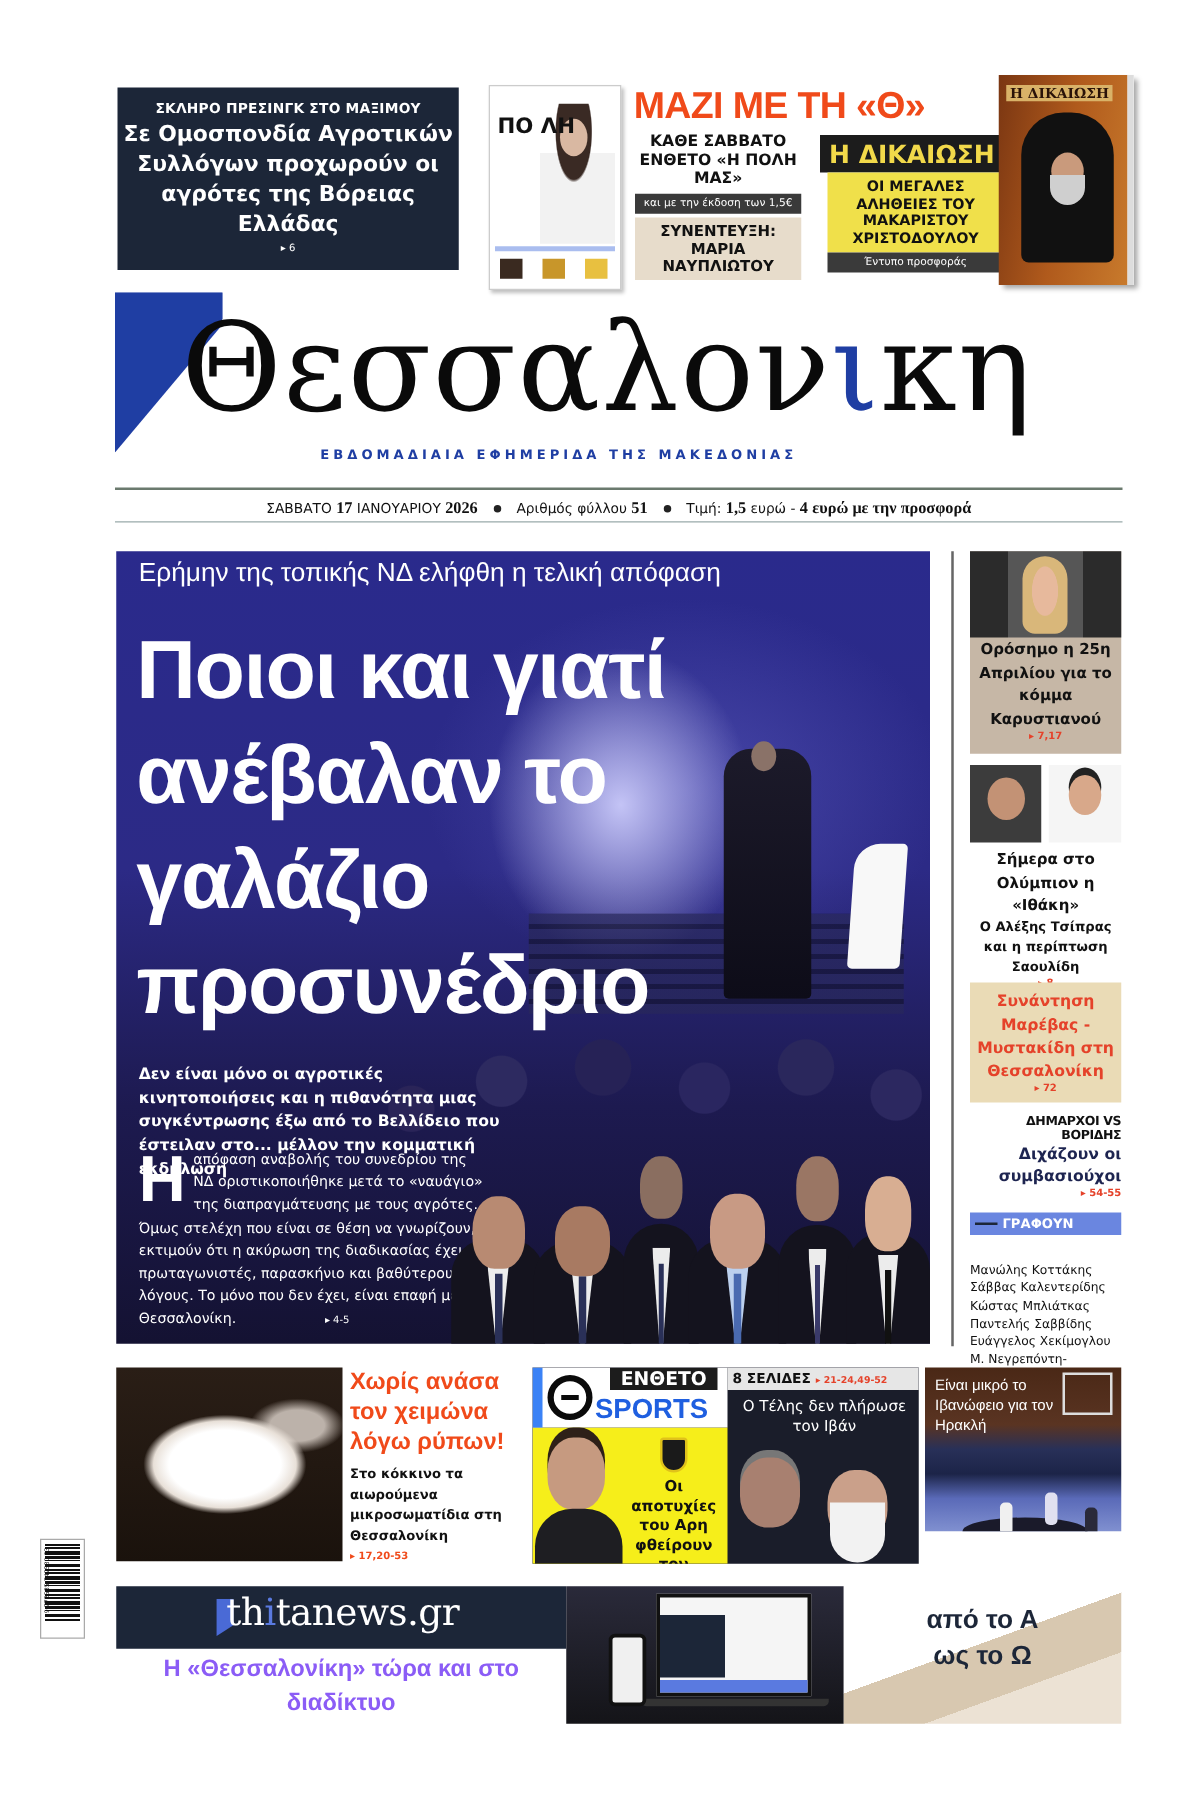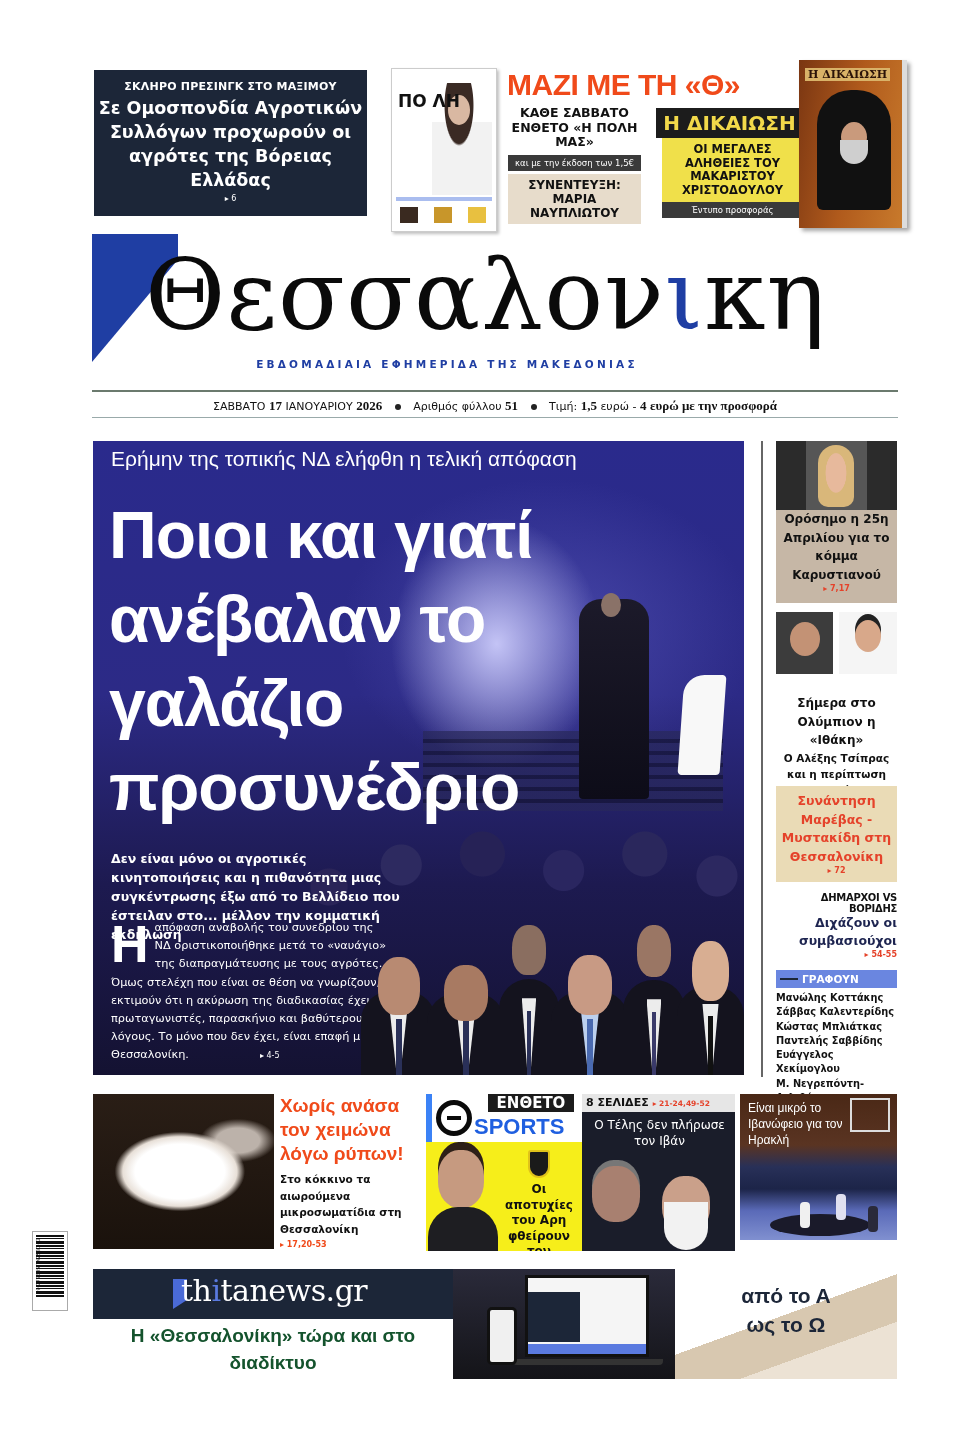--- a/index.html
+++ b/index.html
@@ -89,83 +89,83 @@
     #sb-item-1 .photo::after { content:""; position:absolute; left: 42px; top: 4px; width: 36px; height: 62px; border-radius: 18px 18px 10px 10px; background: radial-gradient(ellipse at 50% 45%, #e7b99c 0 40%, #d9b77a 42%); }
     #sb-item-1 .headline { font-size: 12px; font-weight: bold; line-height: 18.5px; padding-top: 0; color: #111; }
     .sb-ref { font-size: 8px; color: #e5422a; font-weight: bold; }
 
     #sb-item-2 { left: 776px; top: 612px; width: 121px; height: 168px; text-align: center; }
     #sb-item-2 .photos { height: 62px; position: relative; }
     #sb-item-2 .ph1 { position: absolute; left: 0; top: 0; width: 57px; height: 62px; background: #3c3c3c; }
     #sb-item-2 .ph1::after { content:""; position:absolute; left: 14px; top: 10px; width: 30px; height: 34px; border-radius: 50%; background: #c39275; }
     #sb-item-2 .ph2 { position: absolute; left: 63px; top: 0; width: 58px; height: 62px; background: #f5f5f5; }
     #sb-item-2 .ph2::after { content:""; position:absolute; left: 16px; top: 8px; width: 26px; height: 32px; border-radius: 50%; background: #d8a88a; box-shadow: 0 -6px 0 #222; }
-    #sb-item-2 .headline { font-size: 12px; font-weight: bold; line-height: 18.5px; margin-top: 20px; }
+    #sb-item-2 .headline { font-size: 12px; font-weight: bold; line-height: 18.5px; margin-top: 4px; }
     #sb-item-2 .sub { font-size: 10.5px; font-weight: bold; line-height: 16px; }
 
     #sb-item-3 { left: 776px; top: 786px; width: 121px; height: 96px; background: #eadbb6; text-align: center; padding-top: 6px; }
     #sb-item-3 .headline { font-size: 12.5px; font-weight: bold; line-height: 18.5px; color: #e5422a; }
 
     #sb-item-4 { left: 776px; top: 892px; width: 121px; height: 66px; text-align: right; }
     #sb-item-4 .kicker { font-size: 10px; font-weight: bold; color: #111; letter-spacing: -0.3px; }
     #sb-item-4 .headline { font-size: 12.5px; font-weight: bold; line-height: 18px; color: #1d2450; }
 
     #sb-writers { left: 776px; top: 970px; width: 121px; }
     #sb-writers .label { height: 18px; background: #6a86e0; color: #fff; font-size: 10.5px; font-weight: bold; padding-left: 26px; line-height: 18px; position: relative; }
     #sb-writers .label::before { content:""; position:absolute; left: 4px; top: 8px; width: 18px; height: 2px; background: #1c2638; }
-    #sb-writers ul { list-style: none; margin-top: 3px; font-weight: bold; }
+    #sb-writers ul { list-style: none; margin-top: 22px; }
     #sb-writers li { font-size: 9.8px; line-height: 14.3px; color: #111; }
 
     
     #smog-photo { left: 93px; top: 1094px; width: 181px; height: 155px; background:
        radial-gradient(ellipse 45% 32% at 48% 50%, #ffffff 0 55%, #e8e0d8 70%, transparent 80%),
        radial-gradient(ellipse 30% 20% at 80% 30%, #bcb2aa 0 40%, transparent 70%),
        linear-gradient(180deg, #2a1e16, #1a120c); }
     #smog-text { left: 280px; top: 1094px; width: 140px; }
     #smog-text .headline { font-size: 19px; line-height: 24px; font-weight: bold; color: #f04a1a; font-family: "Liberation Sans", sans-serif; }
     #smog-text .sub { margin-top: 5px; font-size: 10.5px; line-height: 16.5px; font-weight: bold; color: #111; }
     #smog-text .ref { margin-top: 3px; font-size: 8px; color: #f04a1a; font-weight: bold; }
 
     #sports { left: 426px; top: 1094px; width: 309px; height: 157px; overflow: hidden; background: #1a1d2a; }
     #sports .insert-bar { position: absolute; left: 62px; top: 0; width: 86px; height: 18px; background: #1c1c1c; color: #fff; font-size: 15px; font-weight: bold; text-align: center; line-height: 18px; }
     #sports .pages-bar { position: absolute; left: 156px; top: 0; width: 153px; height: 18px; background: #e6e6e6; font-size: 11px; font-weight: bold; line-height: 18px; padding-left: 4px; color: #111; }
     #sports .pages-bar span { color: #e5422a; font-size: 7.5px; margin-left: 4px; }
-    #sports .logo-area { position: absolute; left: 0; top: 0; width: 156px; height: 48px; background: #fff; border-left: 6px solid #3b82f6; }
+    #sports .logo-area { position: absolute; left: 0; top: 0; width: 156px; height: 48px; background: #fff; border-left: 8px solid #3b82f6; }
     #sports .logo-o { position: absolute; left: 4px; top: 6px; width: 36px; height: 36px; border-radius: 50%; border: 5px solid #0a0a0a; }
     #sports .logo-o::after { content:""; position:absolute; left: 6px; top: 11px; width: 14px; height: 4px; background: #0a0a0a; }
     #sports .logo-text { position: absolute; left: 42px; top: 20px; font-size: 22px; font-weight: bold; color: #1f5fe0; font-family: "Liberation Sans", sans-serif; }
     #sports .yellow { position: absolute; left: 0; top: 48px; width: 156px; height: 109px; background: #f6ee1a; }
     #sports .coach { position: absolute; left: 2px; top: 54px; width: 70px; height: 103px; }
     #sports .coach .head { position: absolute; left: 10px; top: 2px; width: 46px; height: 58px; border-radius: 45%; background: #c69a80; box-shadow: 0 -8px 0 #2e2018; }
     #sports .coach .body { position: absolute; left: 0; bottom: 0; width: 70px; height: 44px; background: #1e1e22; border-radius: 30px 30px 0 0; }
     #sports .aris-logo { position: absolute; left: 102px; top: 56px; width: 22px; height: 28px; background: #1a1a1a; border: 2px solid #e0c21a; border-radius: 3px 3px 11px 11px; }
     #sports .story-1 { position: absolute; left: 70px; top: 88px; width: 86px; text-align: center; font-size: 12px; font-weight: bold; line-height: 15.5px; color: #111; }
     #sports .story-2 { position: absolute; left: 158px; top: 24px; width: 151px; text-align: center; font-size: 12px; line-height: 15.5px; color: #fff; }
     #sports .ppl { position: absolute; left: 158px; top: 68px; width: 151px; height: 89px; }
     #sports .p1 { position: absolute; left: 8px; top: 4px; width: 48px; height: 56px; border-radius: 45%; background: #a88070; box-shadow: 0 -6px 0 #777; }
     #sports .p2 { position: absolute; left: 78px; top: 14px; width: 48px; height: 58px; border-radius: 45%; background: #caa08a; }
     #sports .beard { position: absolute; left: 80px; top: 40px; width: 44px; height: 48px; border-radius: 0 0 22px 22px; background: #f2f2f2; }
 
-    #basketball { left: 740px; top: 1094px; width: 157px; height: 146px; overflow: hidden; background: linear-gradient(180deg, #4a2816 0%, #5a3422 35%, #283058 50%, #1c2448 65%, #5a6ab8 80%, #8090d0 100%); }
+    #basketball { left: 740px; top: 1094px; width: 157px; height: 131px; overflow: hidden; background: linear-gradient(180deg, #4a2816 0%, #5a3422 35%, #283058 50%, #1c2448 65%, #5a6ab8 80%, #8090d0 100%); }
     #basketball .headline { position: absolute; left: 8px; top: 6px; width: 110px; font-size: 12px; line-height: 16px; color: #fff; font-family: "Liberation Sans", sans-serif; }
     #basketball .hoop { position: absolute; left: 110px; top: 4px; width: 40px; height: 34px; border: 2px solid #ddd; }
     #basketball .court-circle { position: absolute; left: 30px; top: 120px; width: 100px; height: 22px; border-radius: 50%; background: #1a1a2a; }
     #basketball .player { position: absolute; width: 10px; height: 26px; background: #f0f0f0; border-radius: 4px; }
 
     
     #barcode { left: 32px; top: 1231px; width: 36px; height: 80px; background: #fff; border: 1px solid #aaa; padding: 3px; }
     #barcode .bars { width: 100%; height: 62px; background: repeating-linear-gradient(180deg, #111 0 2px, #fff 2px 3px, #111 3px 4px, #fff 4px 6px, #111 6px 9px, #fff 9px 10px); }
     #barcode .num { font-size: 5px; writing-mode: vertical-rl; transform: rotate(180deg); position: absolute; left: 2px; top: 6px; color: #111; }
 
     
     #thita-banner { left: 93px; top: 1269px; width: 360px; height: 50px; background: #1c2638; }
     #thita-banner .logo-mark { position: absolute; left: 80px; top: 10px; width: 14px; height: 30px; background: #4a6ad6; clip-path: polygon(0 0, 100% 0, 100% 70%, 0 100%); }
     #thita-banner .logo-text { position: absolute; left: 88px; top: 4px; font-family: "DejaVu Serif", serif; font-size: 30px; color: #fff; letter-spacing: -0.5px; }
     #thita-banner .logo-text .i { color: #5a7ae0; }
-    #thita-tagline { left: 93px; top: 1322px; width: 360px; text-align: center; font-size: 19px; line-height: 27px; font-weight: bold; color: #14532d; font-family: "Liberation Sans", sans-serif; }
+    #thita-tagline { left: 93px; top: 1322px; width: 360px; text-align: center; font-size: 19px; line-height: 27px; font-weight: bold; color: #8b5cf6; font-family: "Liberation Sans", sans-serif; }
     #thita-devices { left: 453px; top: 1269px; width: 222px; height: 110px; background: linear-gradient(180deg, #2a2a3a, #141418); overflow: hidden; }
     #thita-devices .laptop { position: absolute; left: 72px; top: 6px; width: 124px; height: 82px; background: #f5f5f5; border: 3px solid #111; }
     #thita-devices .laptop .dark { position: absolute; left: 0; top: 14px; width: 52px; height: 50px; background: #1c2638; }
     #thita-devices .laptop .strip { position: absolute; left: 0; bottom: 0; width: 100%; height: 10px; background: #5a7ae0; }
     #thita-devices .base { position: absolute; left: 60px; top: 90px; width: 150px; height: 6px; background: #333; border-radius: 0 0 4px 4px; }
     #thita-devices .phone { position: absolute; left: 34px; top: 38px; width: 30px; height: 58px; border: 3px solid #111; border-radius: 5px; background: #f0f0f0; }
     #thita-slogan { left: 675px; top: 1269px; width: 222px; height: 110px; background: linear-gradient(160deg, #ffffff 0 45%, #d8c8b0 45% 70%, #ece2d4 70%); text-align: center; padding-top: 12px; }
     #thita-slogan .line { font-size: 21px; line-height: 29px; font-weight: bold; color: #1c2638; font-family: "Liberation Sans", sans-serif; }
   </style>
 </head>

